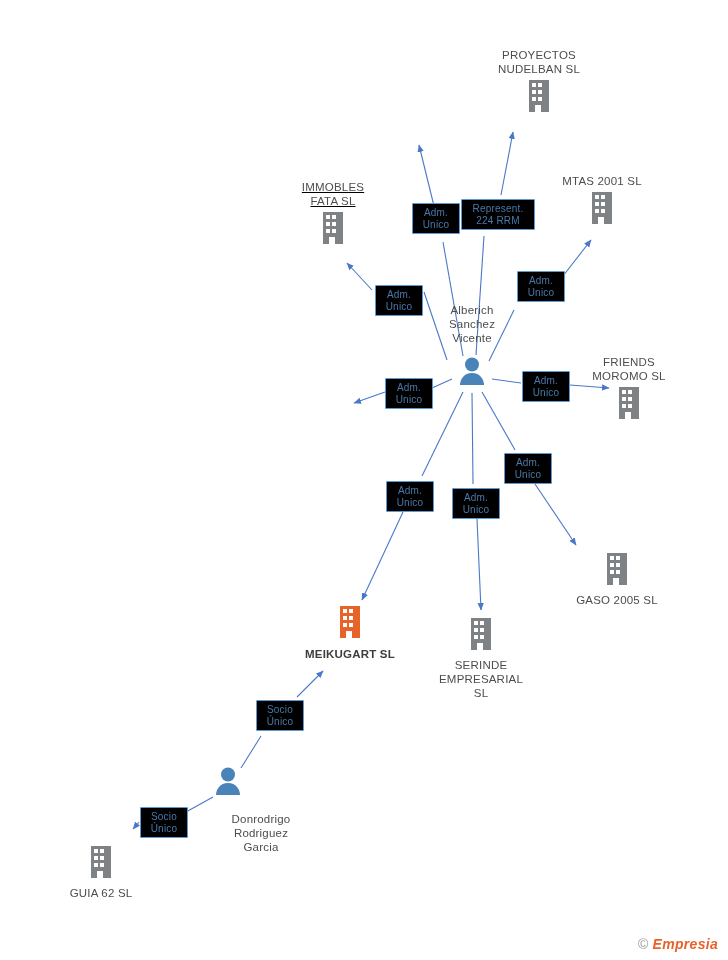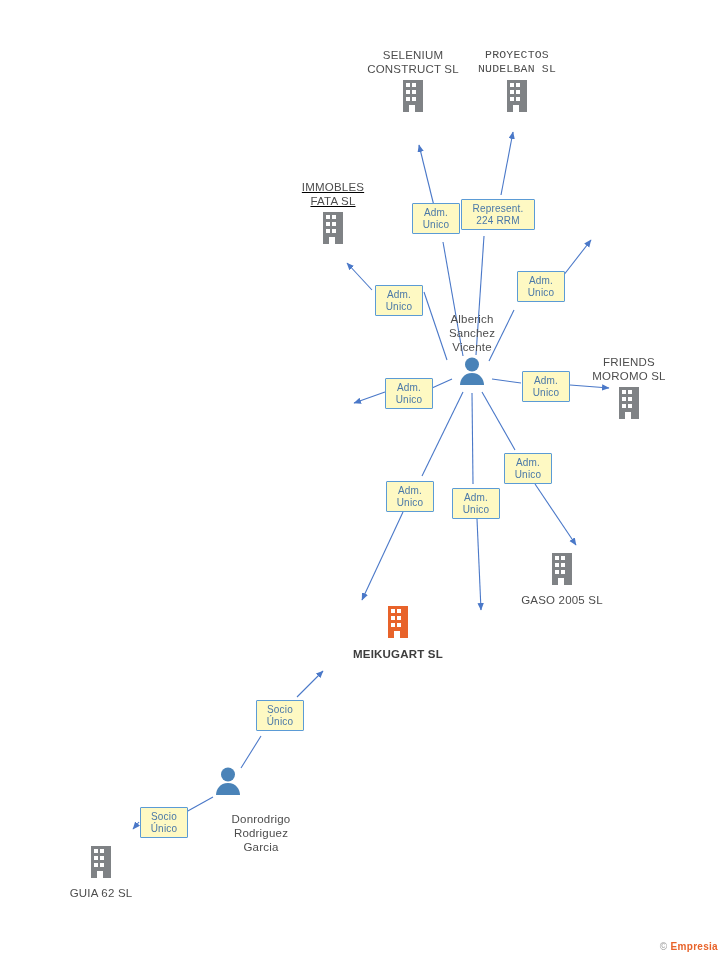--- a/index.html
+++ b/index.html
@@ -40,37 +40,38 @@
     font-weight: bold;
     color: #3d3d3d;
   }
   .glyph {
     display: block;
     margin: 0 auto;
   }
   .edge-label {
     position: absolute;
     border: 1px solid #5b9bd5;
-    background: #fef9c3;
+    background: #000000;
     color: #4a78a8;
     font-size: 10px;
     line-height: 11.5px;
     text-align: center;
     padding: 3px 5px;
     white-space: pre-line;
     border-radius: 1px;
     letter-spacing: 0.2px;
   }
   .watermark {
     position: absolute;
     right: 10px;
     bottom: 8px;
-    font-size: 10px;
+    font-size: 14px;
     color: #9a9a9a;
     letter-spacing: 0.3px;
+    font-style: italic;
   }
   .watermark .brand {
     color: #e8632a;
     font-weight: bold;
   }
   .watermark .circ {
     color: #9a9a9a;
   }
 </style>
 </head>
@@ -114,40 +115,22 @@
       <path d="M477,519 L481,610"></path>
 
       <path d="M241,768 L261,736" marker-end="none"></path>
       <path d="M297,697 L323,671"></path>
 
       <path d="M213,797 L186,812" marker-end="none"></path>
       <path d="M139,822 L133,829"></path>
     </g>
   </svg>
 
-  <div class="node" style="left:363px; top:48px; width:100px;">
-    <div class="node-label">SELENIUM
-CONSTRUCT SL</div>
-    <span class="glyph">
-      <svg width="30" height="36" viewBox="0 0 30 36">
-          <rect x="5" y="4" width="20" height="32" fill="#7f8285"></rect>
-          <g fill="#ffffff">
-            <rect x="8" y="7" width="4" height="4"></rect>
-            <rect x="14" y="7" width="4" height="4"></rect>
-            <rect x="8" y="14" width="4" height="4"></rect>
-            <rect x="14" y="14" width="4" height="4"></rect>
-            <rect x="8" y="21" width="4" height="4"></rect>
-            <rect x="14" y="21" width="4" height="4"></rect>
-            <rect x="11" y="29" width="6" height="7"></rect>
-          </g>
-        </svg>
-    </span>
-  </div>
-
-  <div class="node" style="left:467px; top:48px; width:100px;font-family:Liberation Mono, monospace;">
+
+  <div class="node" style="left:489px; top:48px; width:100px;">
     <div class="node-label">PROYECTOS
 NUDELBAN SL</div>
     <span class="glyph">
       <svg width="30" height="36" viewBox="0 0 30 36">
           <rect x="5" y="4" width="20" height="32" fill="#7f8285"></rect>
           <g fill="#ffffff">
             <rect x="8" y="7" width="4" height="4"></rect>
             <rect x="14" y="7" width="4" height="4"></rect>
             <rect x="8" y="14" width="4" height="4"></rect>
             <rect x="14" y="14" width="4" height="4"></rect>
@@ -171,30 +154,47 @@
             <rect x="8" y="14" width="4" height="4"></rect>
             <rect x="14" y="14" width="4" height="4"></rect>
             <rect x="8" y="21" width="4" height="4"></rect>
             <rect x="14" y="21" width="4" height="4"></rect>
             <rect x="11" y="29" width="6" height="7"></rect>
           </g>
         </svg>
     </span>
   </div>
 
+  <div class="node" style="left:552px; top:174px; width:100px;">
+    <div class="node-label">MTAS 2001 SL</div>
+    <span class="glyph">
+      <svg width="30" height="36" viewBox="0 0 30 36">
+          <rect x="5" y="4" width="20" height="32" fill="#7f8285"></rect>
+          <g fill="#ffffff">
+            <rect x="8" y="7" width="4" height="4"></rect>
+            <rect x="14" y="7" width="4" height="4"></rect>
+            <rect x="8" y="14" width="4" height="4"></rect>
+            <rect x="14" y="14" width="4" height="4"></rect>
+            <rect x="8" y="21" width="4" height="4"></rect>
+            <rect x="14" y="21" width="4" height="4"></rect>
+            <rect x="11" y="29" width="6" height="7"></rect>
+          </g>
+        </svg>
+    </span>
+  </div>
 
   <div class="node" style="left:440px; top:356px; width:64px;">
     <span class="glyph">
       <svg width="40" height="30" viewBox="0 0 40 30">
           <circle cx="20" cy="8.5" r="7" fill="#4a83b8"></circle>
           <path d="M20 17c-8 0-12 6.5-12 12h24c0-5.5-4-12-12-12z" fill="#4a83b8"></path>
         </svg>
     </span>
   </div>
-  <div class="node" style="left:437px; top:303px; width:70px;margin-top:9px;">
+  <div class="node" style="left:437px; top:303px; width:70px;">
     <div class="node-label">Alberich
 Sanchez
 Vicente</div>
   </div>
 
   <div class="node" style="left:579px; top:355px; width:100px;text-align:center;">
     <div class="node-label">FRIENDS
 MOROMO SL</div>
     <span class="glyph">
       <svg width="30" height="36" viewBox="0 0 30 36">
@@ -206,56 +206,74 @@
             <rect x="14" y="14" width="4" height="4"></rect>
             <rect x="8" y="21" width="4" height="4"></rect>
             <rect x="14" y="21" width="4" height="4"></rect>
             <rect x="11" y="29" width="6" height="7"></rect>
           </g>
         </svg>
     </span>
   </div>
 
 
-  <div class="node" style="left:512px; top:549px; width:100px;">
+  <div class="node" style="left:567px; top:549px; width:100px;">
     <span class="glyph">
       <svg width="30" height="36" viewBox="0 0 30 36">
           <rect x="5" y="4" width="20" height="32" fill="#7f8285"></rect>
           <g fill="#ffffff">
             <rect x="8" y="7" width="4" height="4"></rect>
             <rect x="14" y="7" width="4" height="4"></rect>
             <rect x="8" y="14" width="4" height="4"></rect>
             <rect x="14" y="14" width="4" height="4"></rect>
             <rect x="8" y="21" width="4" height="4"></rect>
             <rect x="14" y="21" width="4" height="4"></rect>
             <rect x="11" y="29" width="6" height="7"></rect>
           </g>
         </svg>
     </span>
     <div class="node-label" style="margin-top:4px;">GASO 2005 SL</div>
   </div>
 
-  <div class="node" style="left:300px; top:602px; width:100px;margin-left:48px;">
+  <div class="node" style="left:300px; top:602px; width:100px;">
     <span class="glyph">
       <svg width="30" height="36" viewBox="0 0 30 36">
           <rect x="5" y="4" width="20" height="32" fill="#e8632a"></rect>
           <g fill="#ffffff">
             <rect x="8" y="7" width="4" height="4"></rect>
             <rect x="14" y="7" width="4" height="4"></rect>
             <rect x="8" y="14" width="4" height="4"></rect>
             <rect x="14" y="14" width="4" height="4"></rect>
             <rect x="8" y="21" width="4" height="4"></rect>
             <rect x="14" y="21" width="4" height="4"></rect>
             <rect x="11" y="29" width="6" height="7"></rect>
           </g>
         </svg>
     </span>
     <div class="node-label bold" style="margin-top:5px;">MEIKUGART SL</div>
   </div>
 
+  <div class="node" style="left:431px; top:614px; width:100px;">
+    <span class="glyph">
+      <svg width="30" height="36" viewBox="0 0 30 36">
+          <rect x="5" y="4" width="20" height="32" fill="#7f8285"></rect>
+          <g fill="#ffffff">
+            <rect x="8" y="7" width="4" height="4"></rect>
+            <rect x="14" y="7" width="4" height="4"></rect>
+            <rect x="8" y="14" width="4" height="4"></rect>
+            <rect x="14" y="14" width="4" height="4"></rect>
+            <rect x="8" y="21" width="4" height="4"></rect>
+            <rect x="14" y="21" width="4" height="4"></rect>
+            <rect x="11" y="29" width="6" height="7"></rect>
+          </g>
+        </svg>
+    </span>
+    <div class="node-label" style="margin-top:4px;">SERINDE
+EMPRESARIAL SL</div>
+  </div>
 
   <div class="node" style="left:196px; top:766px; width:64px;">
     <span class="glyph">
       <svg width="40" height="30" viewBox="0 0 40 30">
           <circle cx="20" cy="8.5" r="7" fill="#4a83b8"></circle>
           <path d="M20 17c-8 0-12 6.5-12 12h24c0-5.5-4-12-12-12z" fill="#4a83b8"></path>
         </svg>
     </span>
   </div>
   <div class="node" style="left:192px; top:803px; width:138px; text-align:left;">

